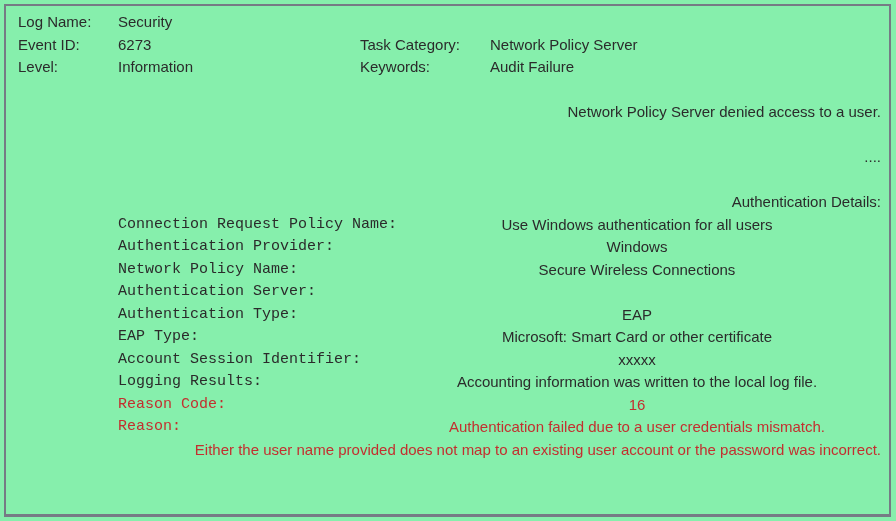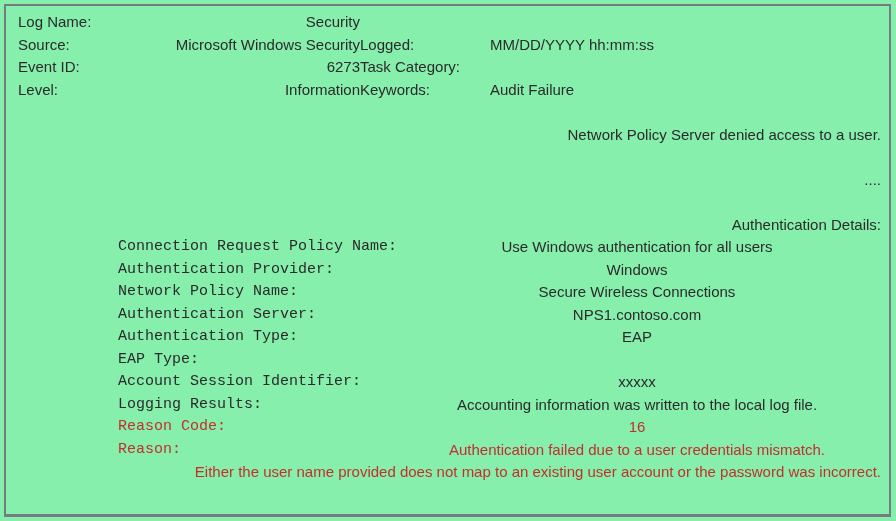--- a/index.html
+++ b/index.html
@@ -24,21 +24,21 @@
     right: 5px;
     bottom: 4px;
     border: 2px solid var(--border, #767b85);
     border-bottom-width: 3px;
     box-sizing: border-box;
     padding: 5px 8px 0 12px;
     overflow: hidden;
   }
   .hrow { display: flex; white-space: nowrap; }
   .hlabel  { flex: none; width: 100px; }
-  .hvalue  { flex: none; width: 242px; text-align: right; }
+  .hvalue  { flex: none; width: 242px; }
   .hlabel2 { flex: none; width: 130px; }
   .hvalue2 { flex: 1; }
   .spacer { height: 22.5px; }
   .line { white-space: nowrap; text-align: right; }
   .drow { display: flex; padding-left: 100px; white-space: nowrap; }
   .dlabel { flex: none; width: 275px; font-family: Liberation Mono, monospace; }
   .dvalue { flex: 1; text-align: center; }
   .red { color: var(--red, #c32f2f); }
 </style>
 </head>
@@ -48,29 +48,24 @@
   <div class="frame">
 
     <div>
       <div class="hrow">
         <span class="hlabel">Log Name:</span>
         <span class="hvalue">Security</span>
         <span class="hlabel2"></span>
         <span class="hvalue2"></span>
       </div>
       <div class="hrow">
-        <span class="hlabel">Source:</span>
-        <span class="hvalue">Microsoft Windows Security</span>
-        <span class="hlabel2">Logged:</span>
-        <span class="hvalue2">MM/DD/YYYY hh:mm:ss</span>
-      </div>
-      <div class="hrow">
         <span class="hlabel">Event ID:</span>
         <span class="hvalue">6273</span>
         <span class="hlabel2">Task Category:</span>
+        <span class="hvalue2">Network Policy Server</span>
       </div>
       <div class="hrow">
         <span class="hlabel">Level:</span>
         <span class="hvalue">Information</span>
         <span class="hlabel2">Keywords:</span>
         <span class="hvalue2">Audit Failure</span>
       </div>
     </div>
 
     <div class="spacer"></div>
@@ -88,28 +83,28 @@
       <div class="drow">
         <span class="dlabel">Authentication Provider:</span>
         <span class="dvalue">Windows</span>
       </div>
       <div class="drow">
         <span class="dlabel">Network Policy Name:</span>
         <span class="dvalue">Secure Wireless Connections</span>
       </div>
       <div class="drow">
         <span class="dlabel">Authentication Server:</span>
-        <span class="dvalue">NPS1.contoso.com</span>
       </div>
       <div class="drow">
         <span class="dlabel">Authentication Type:</span>
         <span class="dvalue">EAP</span>
       </div>
       <div class="drow">
         <span class="dlabel">EAP Type:</span>
+        <span class="dvalue">Microsoft: Smart Card or other certificate</span>
       </div>
       <div class="drow">
         <span class="dlabel">Account Session Identifier:</span>
         <span class="dvalue">xxxxx</span>
       </div>
       <div class="drow">
         <span class="dlabel">Logging Results:</span>
         <span class="dvalue">Accounting information was written to the local log file.</span>
       </div>
       <div class="drow red">

